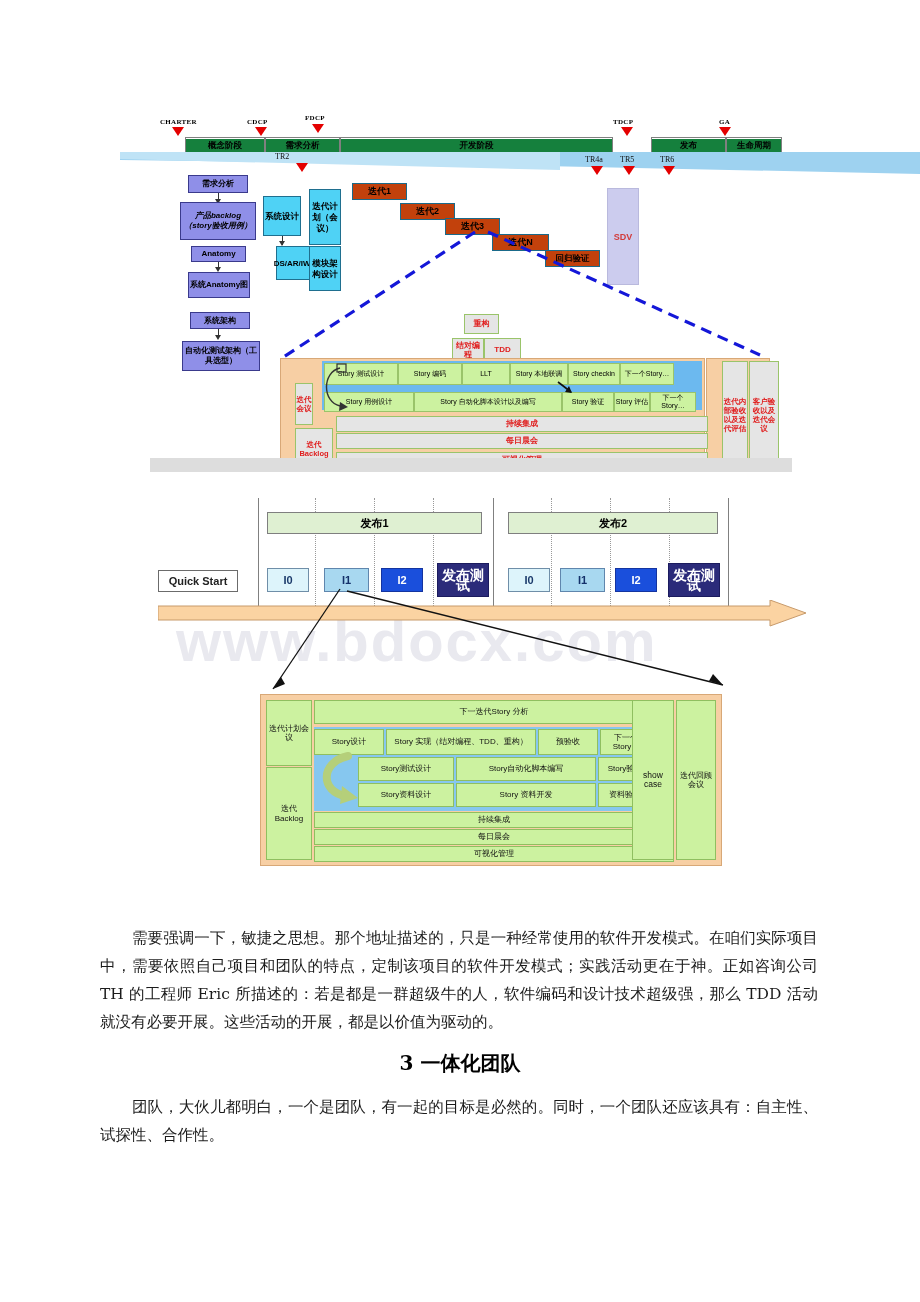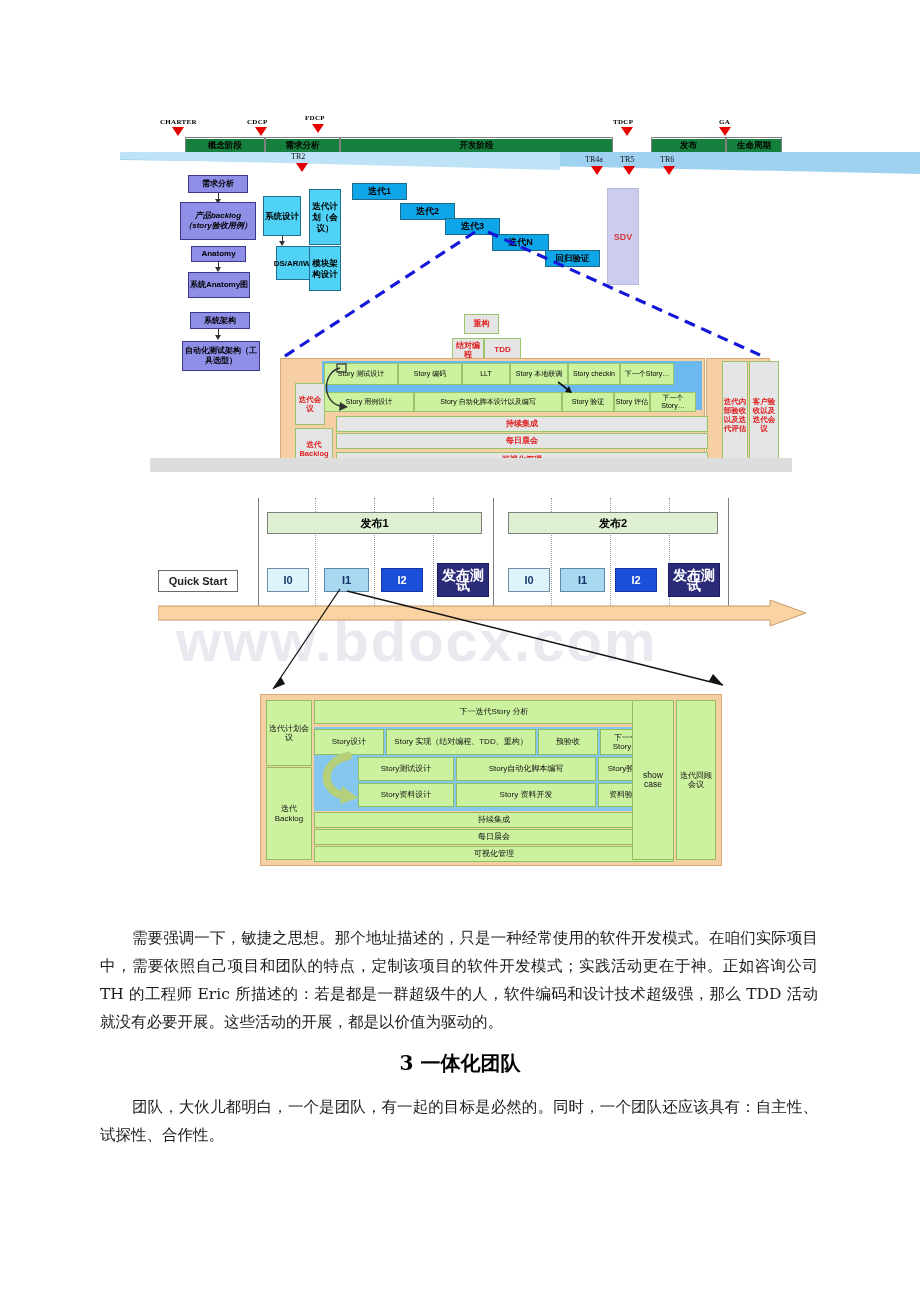--- a/index.html
+++ b/index.html
@@ -25,21 +25,21 @@
   .tr-label{font-family:"Liberation Serif",serif;font-size:8px;color:#111;white-space:nowrap;}
 
   .phase-bar{height:17px;border:1px solid #808080;background:#15803d;
     box-shadow:inset 0 1px 0 #fff;}
   .phase-bar .t{font-family:"Liberation Serif",serif;font-weight:bold;font-size:8.5px;color:#000;}
 
   .pbox{border:1px solid #3a3a8c;background:#8f8fe8;color:#000;
         font-family:"Liberation Sans",sans-serif;font-weight:bold;font-size:8px;line-height:10px;}
   .cbox{border:1px solid #1f6f8f;background:#4fd2f5;color:#000;
         font-family:"Liberation Sans",sans-serif;font-weight:bold;font-size:8.5px;line-height:11px;}
-  .ibox{border:1px solid #1a6a8a;background:#0ea5e9;color:#000;
+  .ibox{border:1px solid #1a6a8a;background:#c2410c;color:#000;
         font-family:"Liberation Sans",sans-serif;font-weight:bold;font-size:9px;justify-content:center;}
   .sdvbox{border:1px solid #b9b9dd;background:#ccccee;color:#d23b3b;
         font-family:"Liberation Sans",sans-serif;font-weight:bold;font-size:9px;}
   .arrow-v{position:absolute;width:1px;background:#333;}
   .arrow-head{position:absolute;width:0;height:0;border-left:3px solid transparent;
      border-right:3px solid transparent;border-top:5px solid #333;}
 
   
   .panel-orange{background:#f7cfa4;border:1px solid #d8a877;}
   .gcell{border:1px solid #9ac46a;background:#ccf2a0;color:#000;
@@ -125,21 +125,21 @@
         <span class="t">生命周期</span>
       </div>
 
     <svg class="abs" style="left:120px;top:152px;width:800px;height:26px;" viewBox="0 0 800 26">
       <polygon points="0,0 800,0 800,22 380,13 0,8" fill="#9ed2f0"></polygon>
     </svg>
     <svg class="abs" style="left:120px;top:152px;width:800px;height:26px;" viewBox="0 0 800 26">
       <polygon points="0,0 440,0 440,18 0,7" fill="#bfe3f6"></polygon>
     </svg>
 
-    <div class="abs tr-label" style="left:291px;top:152px;">TR2</div>
+    <div class="abs tr-label" style="left:275px;top:152px;">TR2</div>
     <div class="abs tri-down" style="left:296px;top:163px;"></div>
 
     <div class="abs tr-label" style="left:585px;top:155px;">TR4a</div>
     <div class="abs tri-down" style="left:591px;top:166px;"></div>
 
     <div class="abs tr-label" style="left:620px;top:155px;">TR5</div>
     <div class="abs tri-down" style="left:623px;top:166px;"></div>
 
     <div class="abs tr-label" style="left:660px;top:155px;">TR6</div>
     <div class="abs tri-down" style="left:663px;top:166px;"></div>
@@ -223,21 +223,21 @@
       </div>
     <div class="abs gcell-red ctr" style="left:472px;top:338px;width:37px;height:24px;">
         <span>TDD</span>
       </div>
 
     <div class="abs panel-orange" style="left:280px;top:358px;width:425px;height:113px;"></div>
     <div class="abs panel-orange" style="left:706px;top:358px;width:64px;height:113px;"></div>
 
     <div class="abs blueband" style="left:322px;top:361px;width:380px;height:49px;"></div>
 
-    <div class="abs gcell-red ctr" style="left:283px;top:383px;width:30px;height:42px;font-size:7.5px;">
+    <div class="abs gcell-red ctr" style="left:283px;top:383px;width:18px;height:42px;font-size:7.5px;">
         <span>迭代会议</span>
       </div>
     <div class="abs gcell-red ctr" style="left:283px;top:428px;width:38px;height:42px;font-size:7.5px;">
         <span>迭代Backlog</span>
       </div>
 
     <div class="abs gcell ctr" style="left:324px;top:363px;width:74px;height:22px;">
         <span>Story 测试设计</span>
       </div>
     <div class="abs gcell ctr" style="left:398px;top:363px;width:64px;height:22px;">

